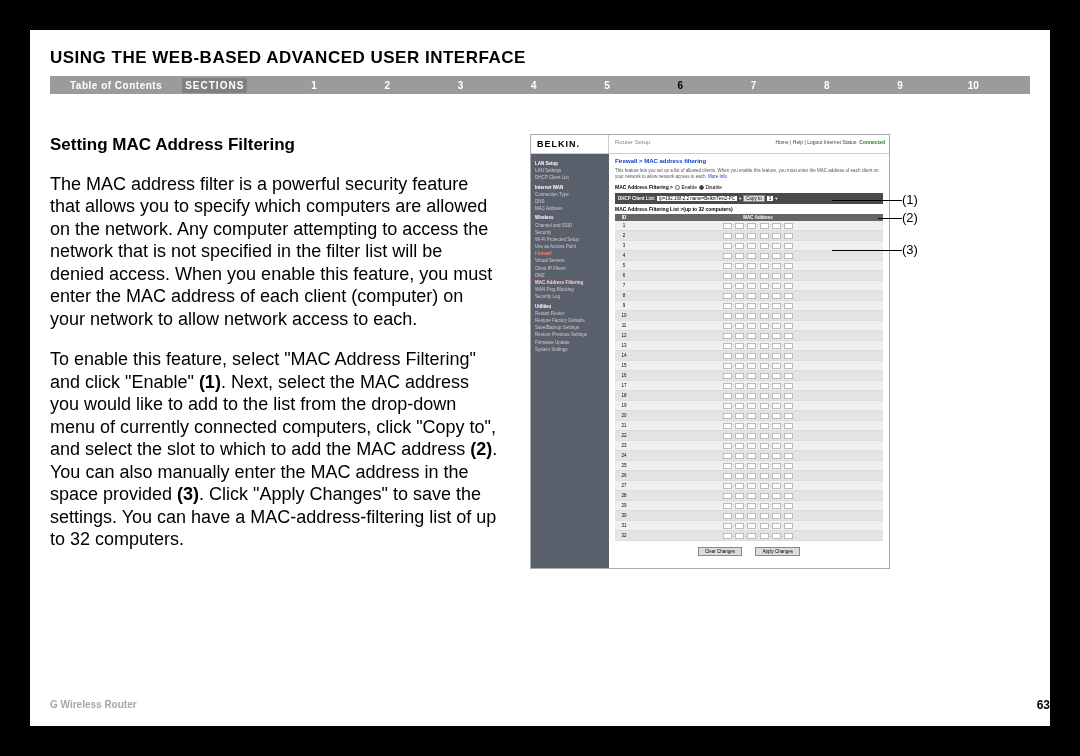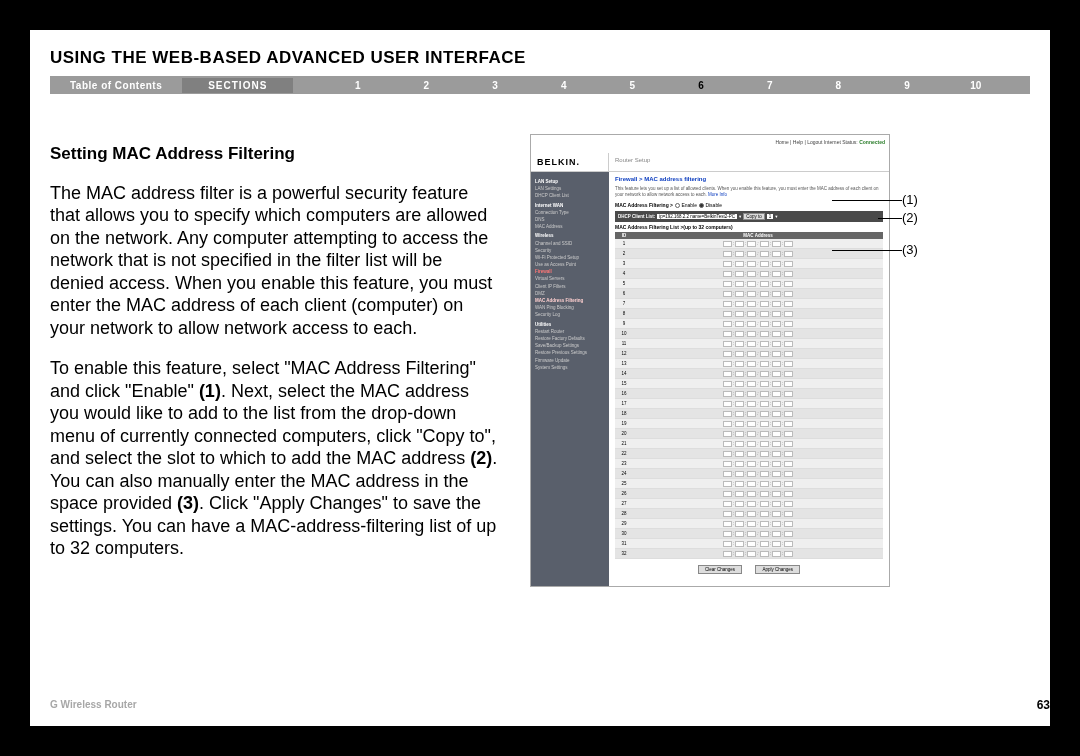--- a/index.html
+++ b/index.html
@@ -38,21 +38,21 @@
     font-size: 10px;
     color: #fff;
   }
   .toc {
     padding: 0 20px;
     font-weight: bold;
     letter-spacing: 0.5px;
   }
   .sections-box {
     background: #808080;
-    padding: 2px 26px;
+    padding: 2px 3px;
     font-weight: bold;
     font-size: 10px;
     letter-spacing: 1px;
   }
   .nums {
     flex: 1;
     display: flex;
     padding: 0 20px 0 30px;
   }
   .nums span {
@@ -84,21 +84,20 @@
   .screenshot {
     width: 360px;
     border: 1px solid #aaa;
     background: #fff;
     font-size: 5px;
     position: relative;
   }
   .ss-top {
     display: flex;
     border-bottom: 1px solid #ccc;
-    margin-top: 18px;
   }
   .ss-logo {
     width: 78px;
     padding: 4px 6px;
     font-size: 9px;
     font-weight: bold;
     letter-spacing: 1px;
     border-right: 1px solid #ccc;
   }
   .ss-router {

